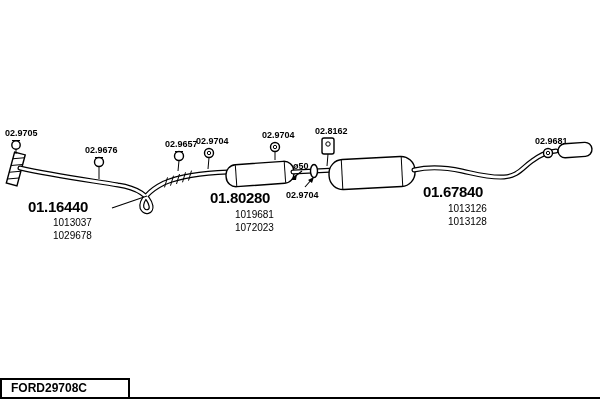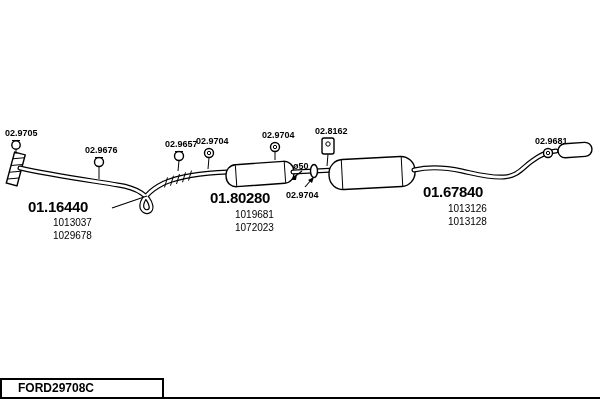--- a/index.html
+++ b/index.html
@@ -12,23 +12,23 @@
   .lbl-s{font:700 9px "Liberation Sans",sans-serif;}
   .lbl-b{font:700 15px "Liberation Sans",sans-serif;letter-spacing:-0.3px;}
   .lbl-r{font:400 10px "Liberation Sans",sans-serif;}
   .pipe-out{fill:none;stroke:#000;stroke-width:5;stroke-linecap:round;stroke-linejoin:round;}
   .pipe-in{fill:none;stroke:#fff;stroke-width:2.6;stroke-linecap:round;stroke-linejoin:round;}
   .box{fill:#fff;stroke:#000;stroke-width:1.4;}
   .thin{stroke:#000;stroke-width:1;fill:none;}
   .leader{stroke:#000;stroke-width:1.1;fill:none;}
   .bottom-rule{position:absolute;left:0;right:0;bottom:1px;height:2px;background:#000;}
   .footer-box{
-    position:absolute;left:0;bottom:1px;width:164px;height:21px;
+    position:absolute;left:0;bottom:1px;width:130px;height:21px;
     border:2px solid #000;background:#fff;box-sizing:border-box;
-    font-weight:700;font-size:12px;line-height:17px;padding-left:16px;
+    font-weight:700;font-size:12px;line-height:17px;padding-left:9px;
   }
 </style>
 </head>
 <body>
 
 <svg width="600" height="400" viewBox="0 0 600 400">
 
   <g transform="rotate(15 16 170)">
     <rect class="box" x="10" y="153" width="11" height="32"></rect>
     <line class="thin" x1="10" y1="160" x2="21" y2="156"></line>

